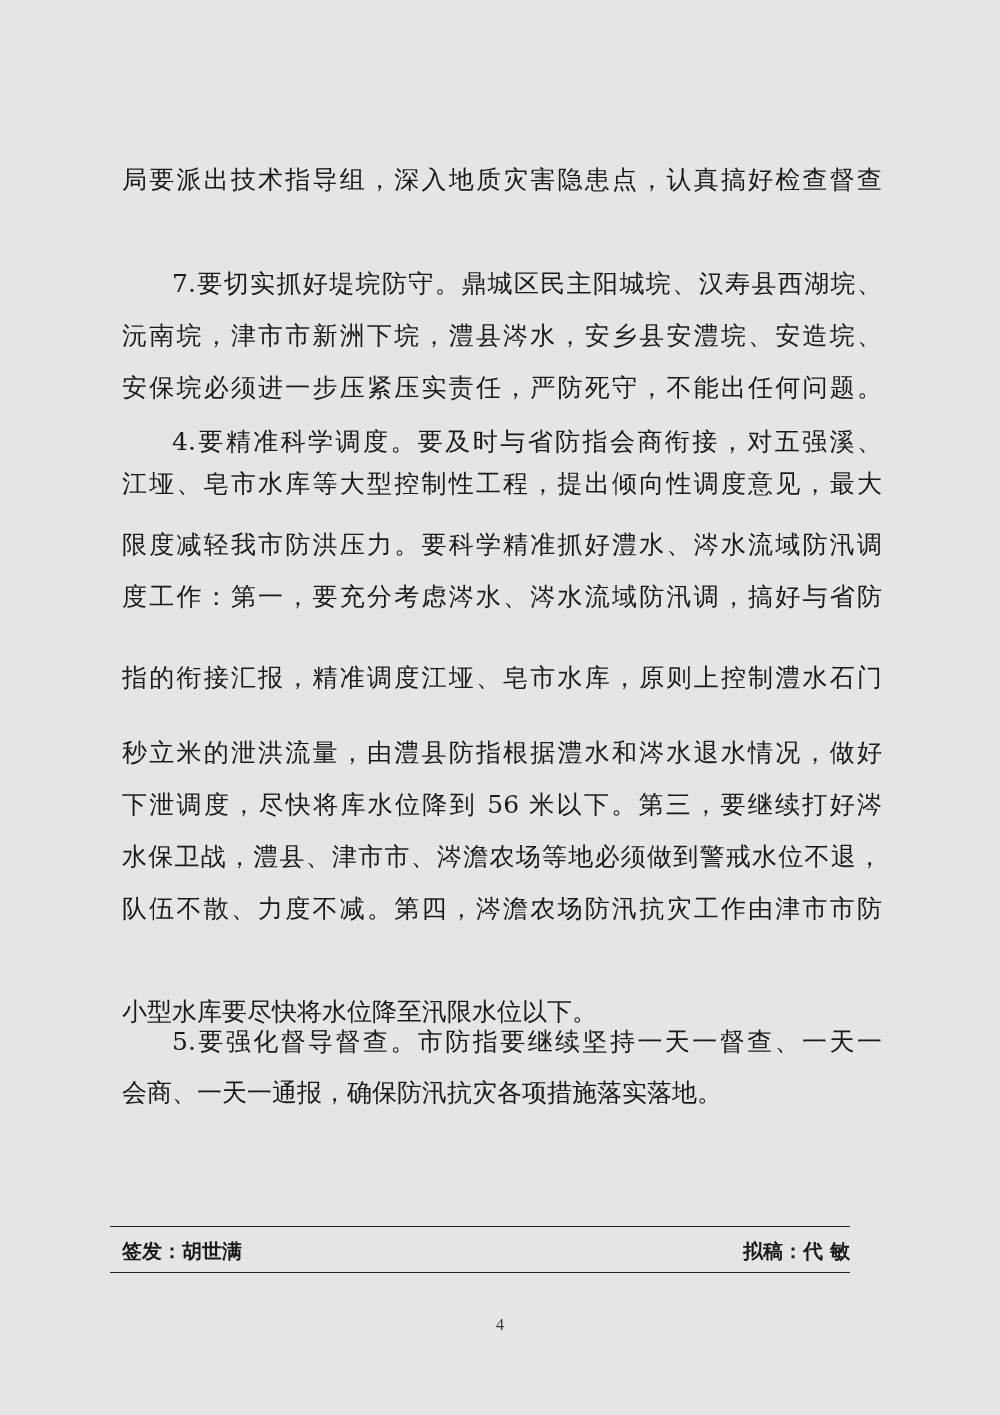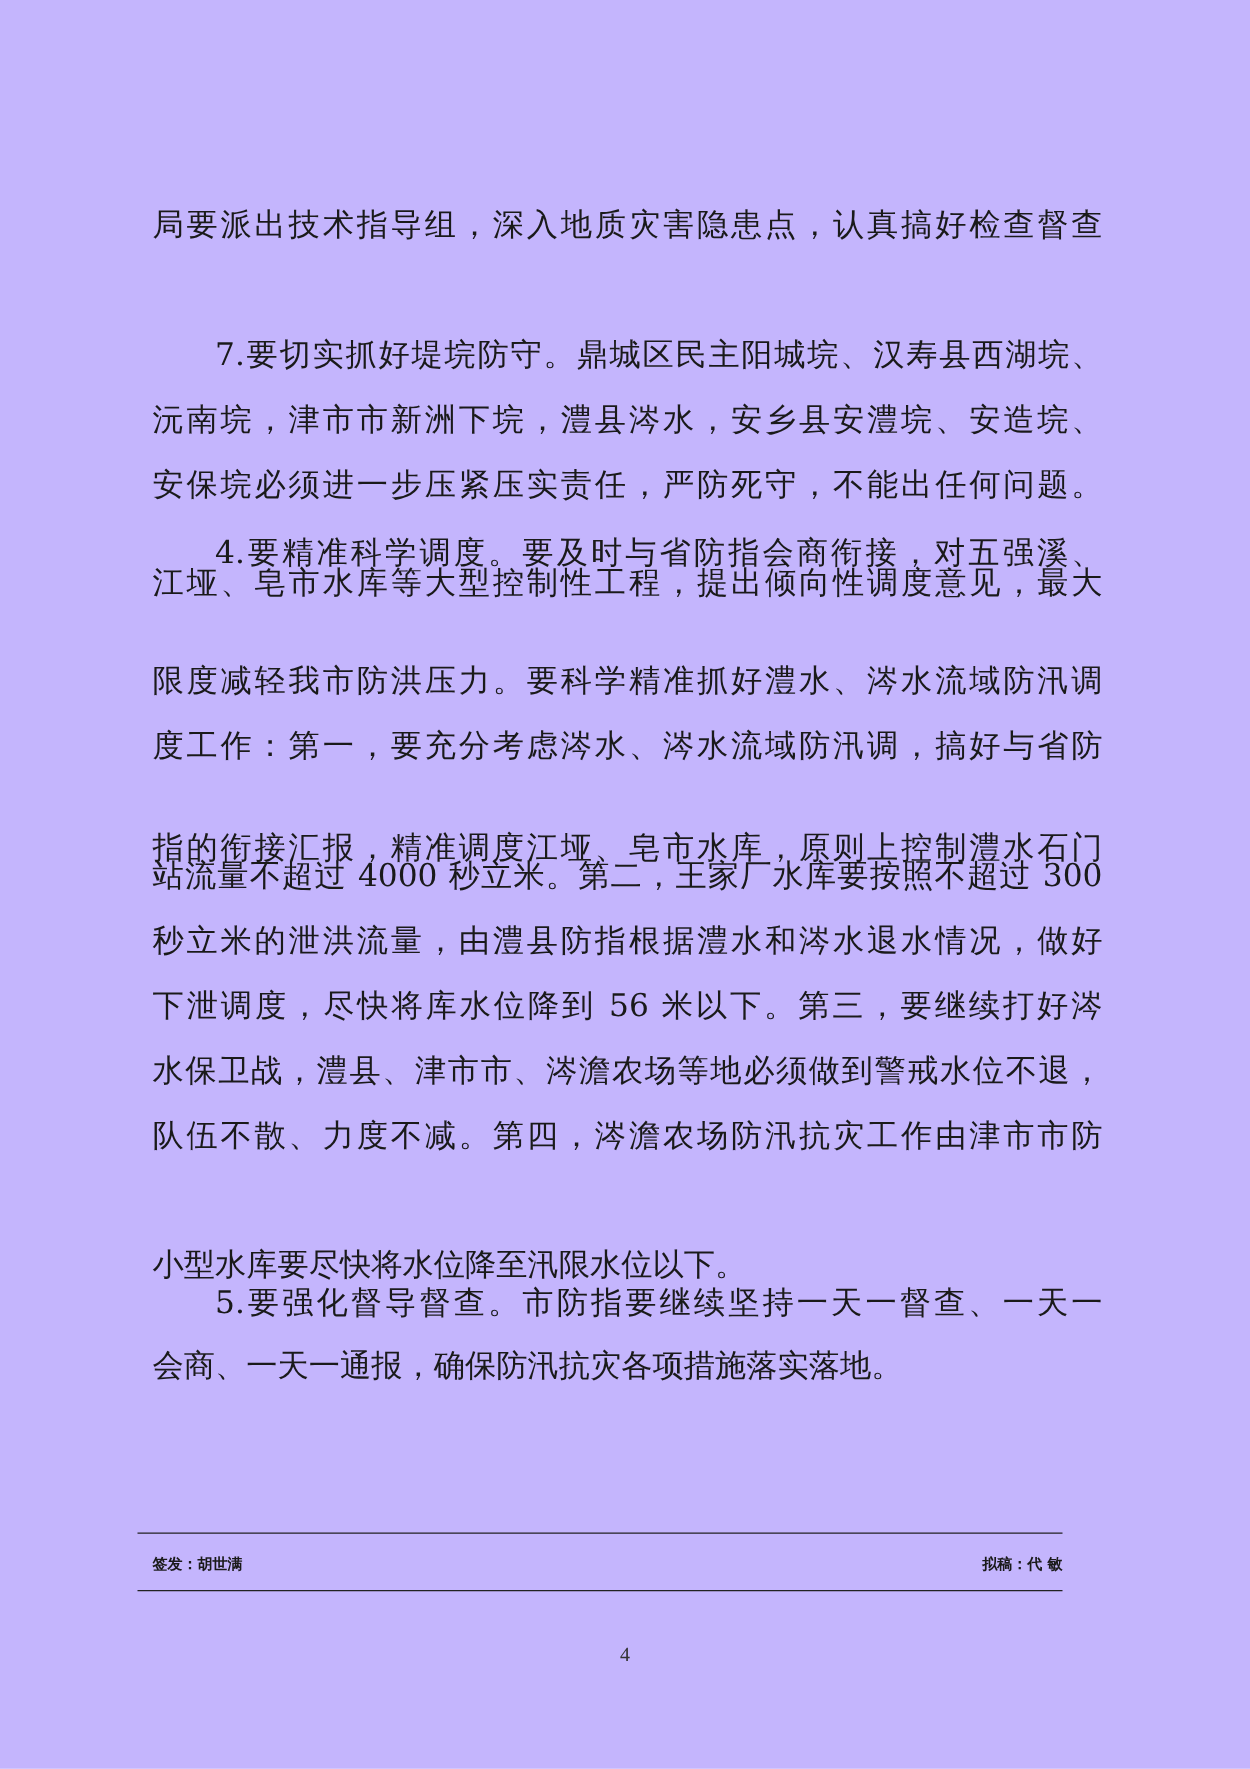--- a/index.html
+++ b/index.html
@@ -1,17 +1,17 @@
 <!DOCTYPE html>
 <html><head>
 <meta charset="utf-8">
 <style>
   html, body { margin: 0; padding: 0; background: #ffffff; }
   body { width: 1000px; height: 1415px; position: relative; overflow: hidden; color: #1a1a1a; }
-  .page { position: absolute; left: 0; top: 0; width: 1000px; height: 1415px; background: #c4b5fd; }
+  .page { position: absolute; left: 0; top: 0; width: 1000px; height: 1415px; background: #e5e5e5; }
   .line {
     position: absolute;
     left: 122px;
     width: 760px;
     height: 40px;
     font-family: "DejaVu Serif", "Liberation Serif", serif;
     font-size: 25px;
     line-height: 40px;
     white-space: nowrap;
     text-align: justify;
@@ -20,45 +20,44 @@
   }
   .line.last { text-align-last: left; }
   .line.indent { left: 172px; width: 710px; }
   .footer-rule {
     position: absolute; left: 110px; width: 740px; height: 0;
     border-top: 1.6px solid #222;
   }
   .footer-row {
     position: absolute; left: 122px; width: 728px; top: 1233px; height: 36px;
     font-family: "DejaVu Sans", "Liberation Sans", sans-serif;
-    font-size: 12px; font-weight: bold; line-height: 36px;
+    font-size: 20px; font-weight: bold; line-height: 36px;
   }
   .footer-row span { position: absolute; top: 0; white-space: nowrap; }
   .page-num {
     position: absolute; top: 1316px; left: 0; width: 1000px; text-align: center;
     font-family: "Liberation Serif", "DejaVu Serif", serif; font-size: 16px; color: #333;
   }
 </style>
 </head>
 <body>
 
 <div class="page">
 
   <div class="line" style="top:160px">局要派出技术指导组，深入地质灾害隐患点，认真搞好检查督查</div>
 
   <div class="line indent" style="top:264px">7.要切实抓好堤垸防守。鼎城区民主阳城垸、汉寿县西湖垸、</div>
   <div class="line" style="top:316px">沅南垸，津市市新洲下垸，澧县涔水，安乡县安澧垸、安造垸、</div>
   <div class="line" style="top:368px">安保垸必须进一步压紧压实责任，严防死守，不能出任何问题。</div>
 
   <div class="line indent" style="top:422px">4.要精准科学调度。要及时与省防指会商衔接，对五强溪、</div>
-  <div class="line" style="top:446px">江垭、皂市水库等大型控制性工程，提出倾向性调度意见，最大</div>
+  <div class="line" style="top:464px">江垭、皂市水库等大型控制性工程，提出倾向性调度意见，最大</div>
   <div class="line" style="top:525px">限度减轻我市防洪压力。要科学精准抓好澧水、涔水流域防汛调</div>
   <div class="line" style="top:577px">度工作：第一，要充分考虑涔水、涔水流域防汛调，搞好与省防</div>
   <div class="line" style="top:658px">指的衔接汇报，精准调度江垭、皂市水库，原则上控制澧水石门</div>
-  <div class="line" style="top:681px">站流量不超过 4000 秒立米。第二，王家厂水库要按照不超过 300</div>
   <div class="line" style="top:733px">秒立米的泄洪流量，由澧县防指根据澧水和涔水退水情况，做好</div>
   <div class="line" style="top:785px">下泄调度，尽快将库水位降到  56  米以下。第三，要继续打好涔</div>
   <div class="line" style="top:837px">水保卫战，澧县、津市市、涔澹农场等地必须做到警戒水位不退，</div>
   <div class="line" style="top:889px">队伍不散、力度不减。第四，涔澹农场防汛抗灾工作由津市市防</div>
   <div class="line last" style="top:992px">小型水库要尽快将水位降至汛限水位以下。</div>
 
   <div class="line indent" style="top:1022px">5.要强化督导督查。市防指要继续坚持一天一督查、一天一</div>
   <div class="line last" style="top:1073px">会商、一天一通报，确保防汛抗灾各项措施落实落地。</div>
 
   <div class="footer-rule" style="top:1226px"></div>

